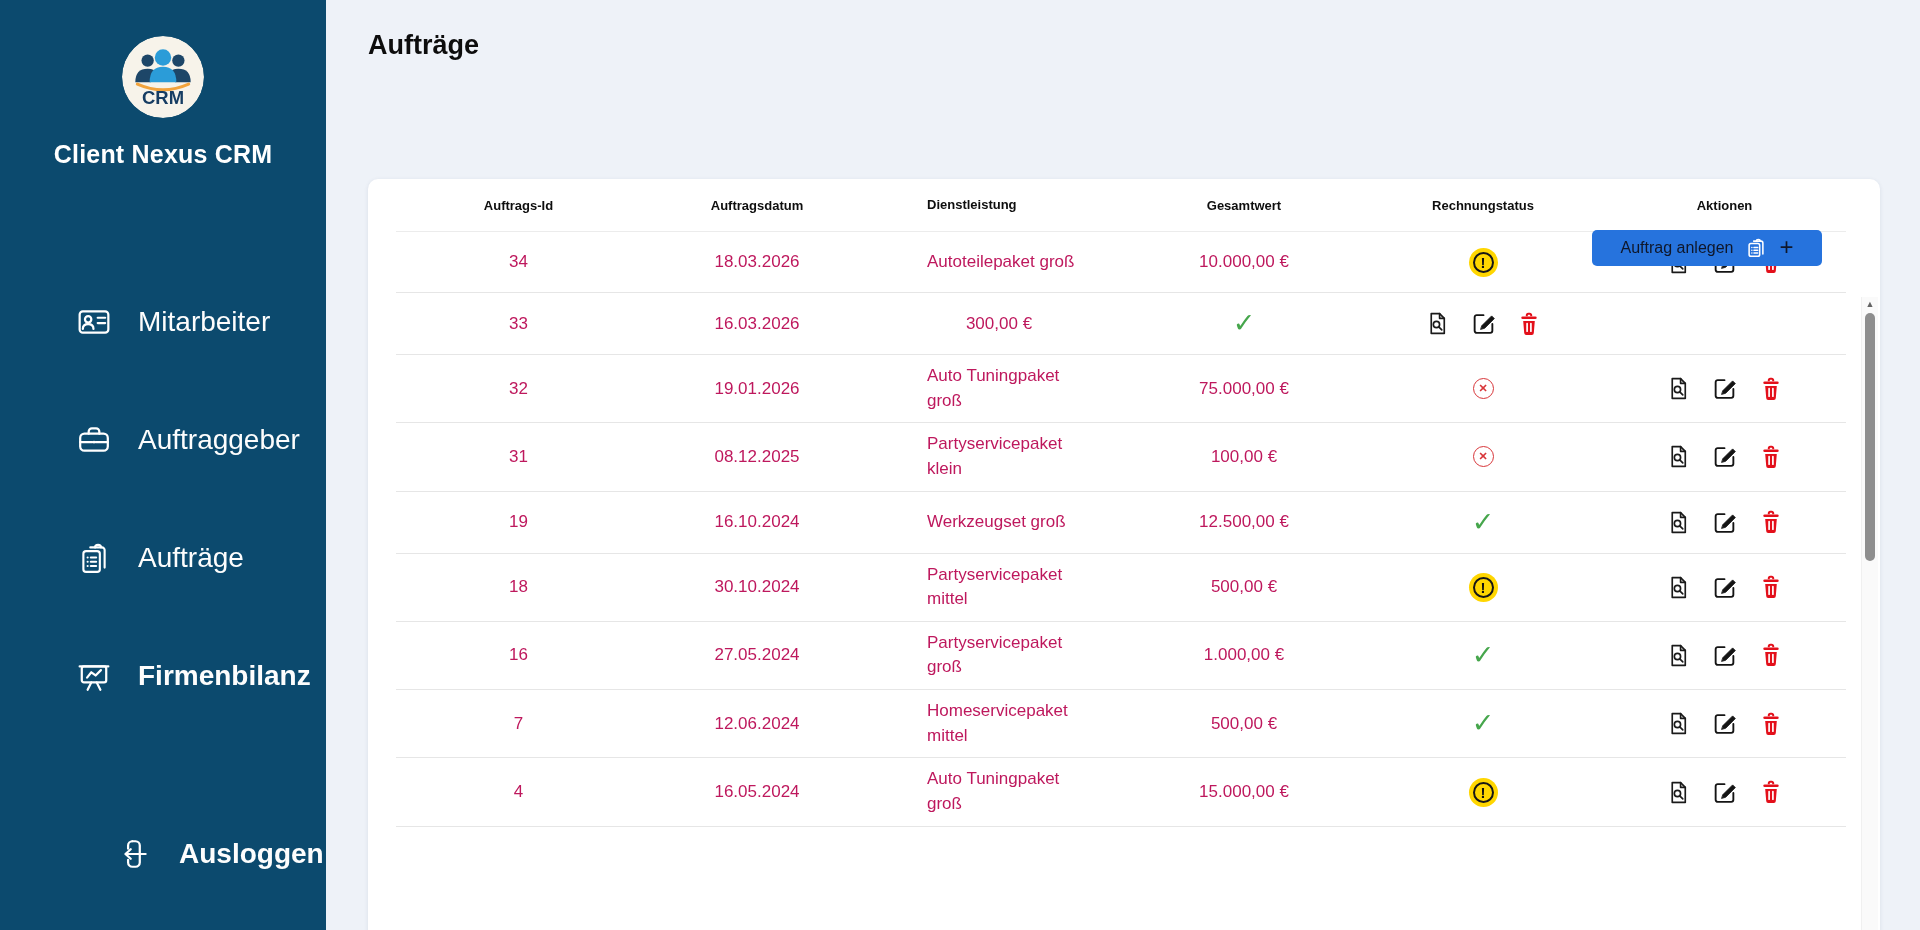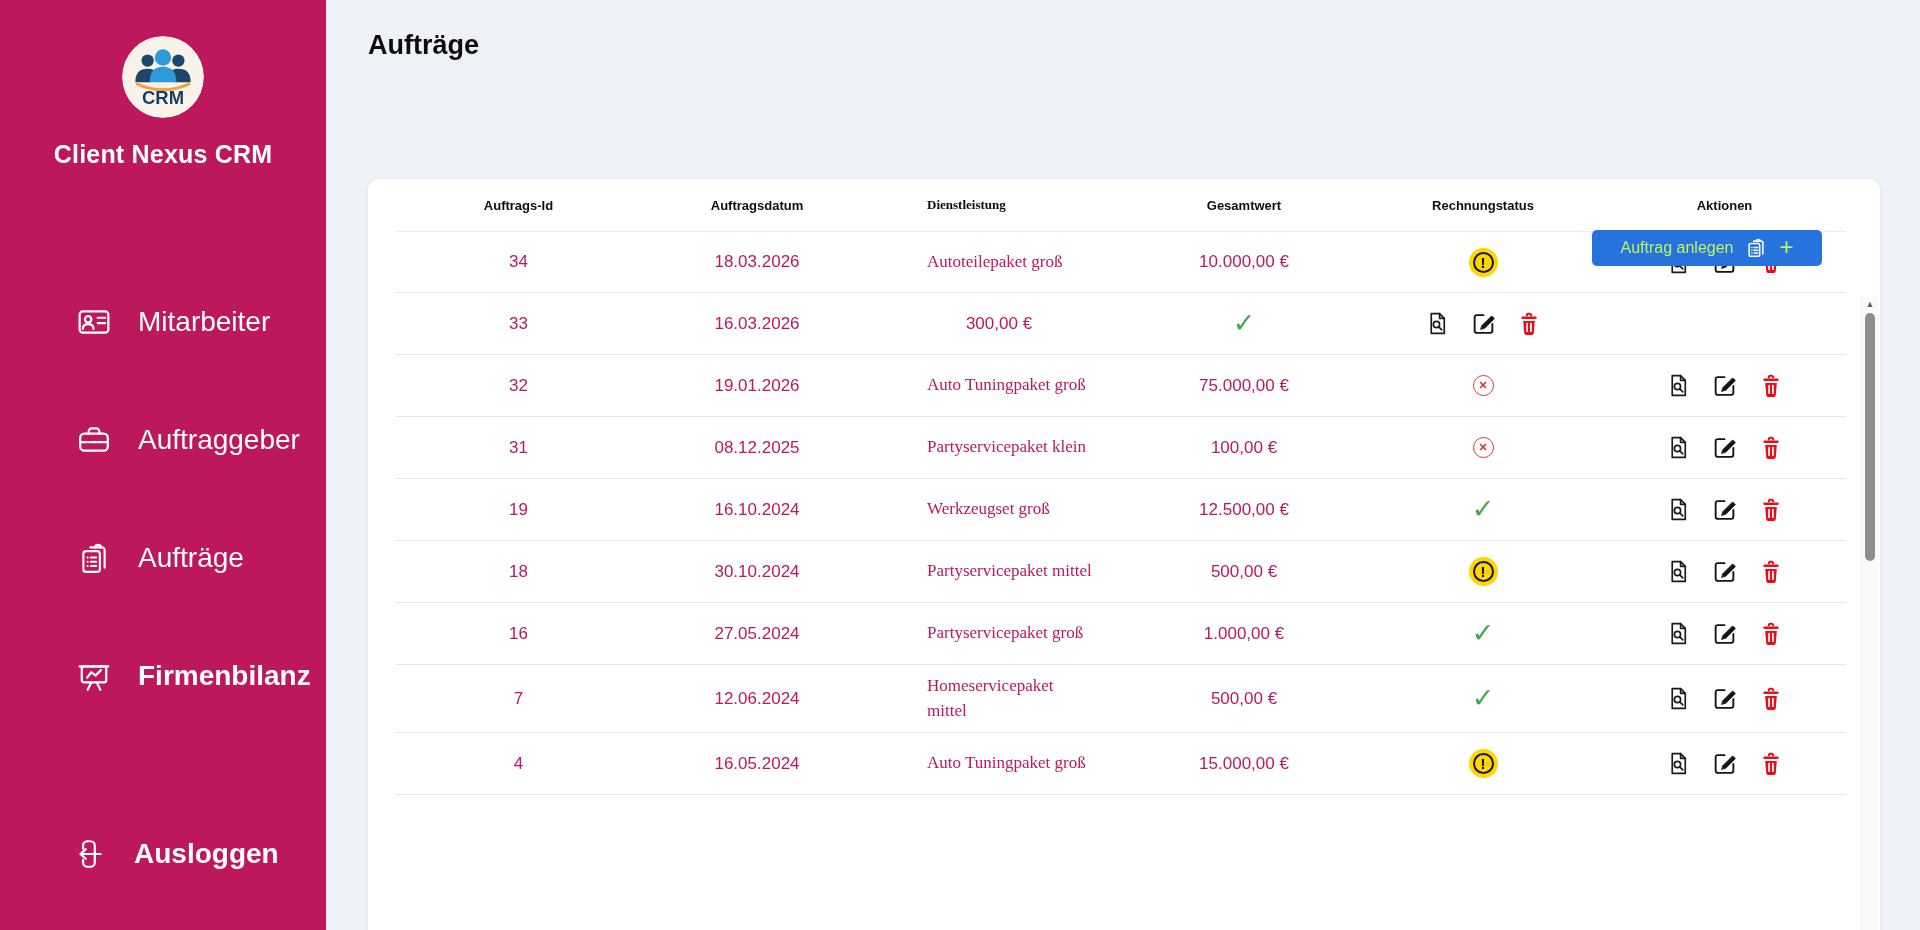--- a/index.html
+++ b/index.html
@@ -2,59 +2,59 @@
 <html lang="de"><head>
 <meta charset="utf-8">
 <style>
   * { margin:0; padding:0; box-sizing:border-box; }
   html,body { width:1920px; height:930px; overflow:hidden;
     font-family:"Liberation Sans", sans-serif; background:#eef2f8; }
 
   .app { display:flex; width:1920px; height:930px; }
 
   
-  .sidebar { width:326px; min-width:326px; height:100%; background:#be185d;
+  .sidebar { width:326px; min-width:326px; height:100%; background:#0c4a6e;
     display:flex; flex-direction:column; color:#fff; }
   .brand { display:flex; flex-direction:column; align-items:center; padding-top:36px; }
   .brand-logo { width:82px; height:82px; border-radius:50%; overflow:hidden; }
   .brand-title { margin-top:22px; font-size:25px; font-weight:bold; letter-spacing:.2px; }
 
   .nav { display:flex; flex-direction:column; margin-top:125px; }
   .nav-item { display:flex; align-items:center; gap:26px; padding:10px 0 10px 76px;
     cursor:pointer; margin-bottom:62px; }
   .nav-item:last-child { margin-bottom:0;font-weight:bold; }
   .nav-icon { width:36px; height:36px; display:flex; align-items:center; justify-content:center; }
   .nav-label { font-size:28px; color:#fdfdfd; }
 
   .logout { margin-top:auto; margin-bottom:48px; }
-  .logout .nav-item { margin-bottom:0; padding-left:72px; }
+  .logout .nav-item { margin-bottom:0; padding-left:117px; }
 
   
   .main { flex:1; position:relative; padding:30px 40px 0 42px; }
   .page-title { font-size:27px; font-weight:bold; color:#0d0d0d; }
 
   .card { position:relative; margin-top:30px; width:1512px; height:800px;
     background:#fff; border-radius:10px; box-shadow:0 1px 4px rgba(30,50,90,.10); }
 
   .create-btn { position:absolute; top:51px; right:58px; height:36px; min-width:230px;
-    background:#2673dd; color:#bef264; border:none; border-radius:5px; cursor:pointer;
+    background:#2673dd; color:#0f172a; border:none; border-radius:5px; cursor:pointer;
     display:flex; align-items:center; justify-content:center; gap:12px; padding:0 16px;
     font-family:inherit; font-size:16px; }
   .create-btn .plus { font-size:24px; font-weight:300; line-height:1; margin-top:-2px; }
 
   
   .table { margin:118px 34px 0 28px; }
   .t-row { display:grid;
     grid-template-columns:245px 232px 252px 238px 240px 243px;
     align-items:center; }
   .t-head { min-height:52px; font-weight:bold; font-size:13px; color:#0e0e0e; }
   .t-body .t-row { min-height:62px; border-bottom:1px solid #e6e6e6; font-size:17px; color:#be185d; }
   .t-body .t-row:first-child { border-top:1px solid #ececec; }
   .c-center { text-align:center; }
-  .c-service { text-align:left; padding:9px 30px 9px 54px; line-height:1.45;font-family:Liberation Serif, serif; }
+  .c-service { text-align:left; padding:9px 30px 9px 54px; line-height:1.45; }
   .t-head .c-service { padding:0 0 0 54px; }
   .c-actions { display:flex; align-items:center; justify-content:center; gap:19px; }
   .action-btn { background:none; border:none; padding:0; cursor:pointer; width:27px; height:27px;
     display:flex; align-items:center; justify-content:center; }
 
   
   .status-cell { display:flex; justify-content:center; }
   .status-icon { display:inline-flex; align-items:center; justify-content:center; }
   .status-warning { width:21px; height:21px; border-radius:50%; background:#ffd600;
     border:2px solid #161616; box-shadow:0 0 0 4px #ffd600; }

